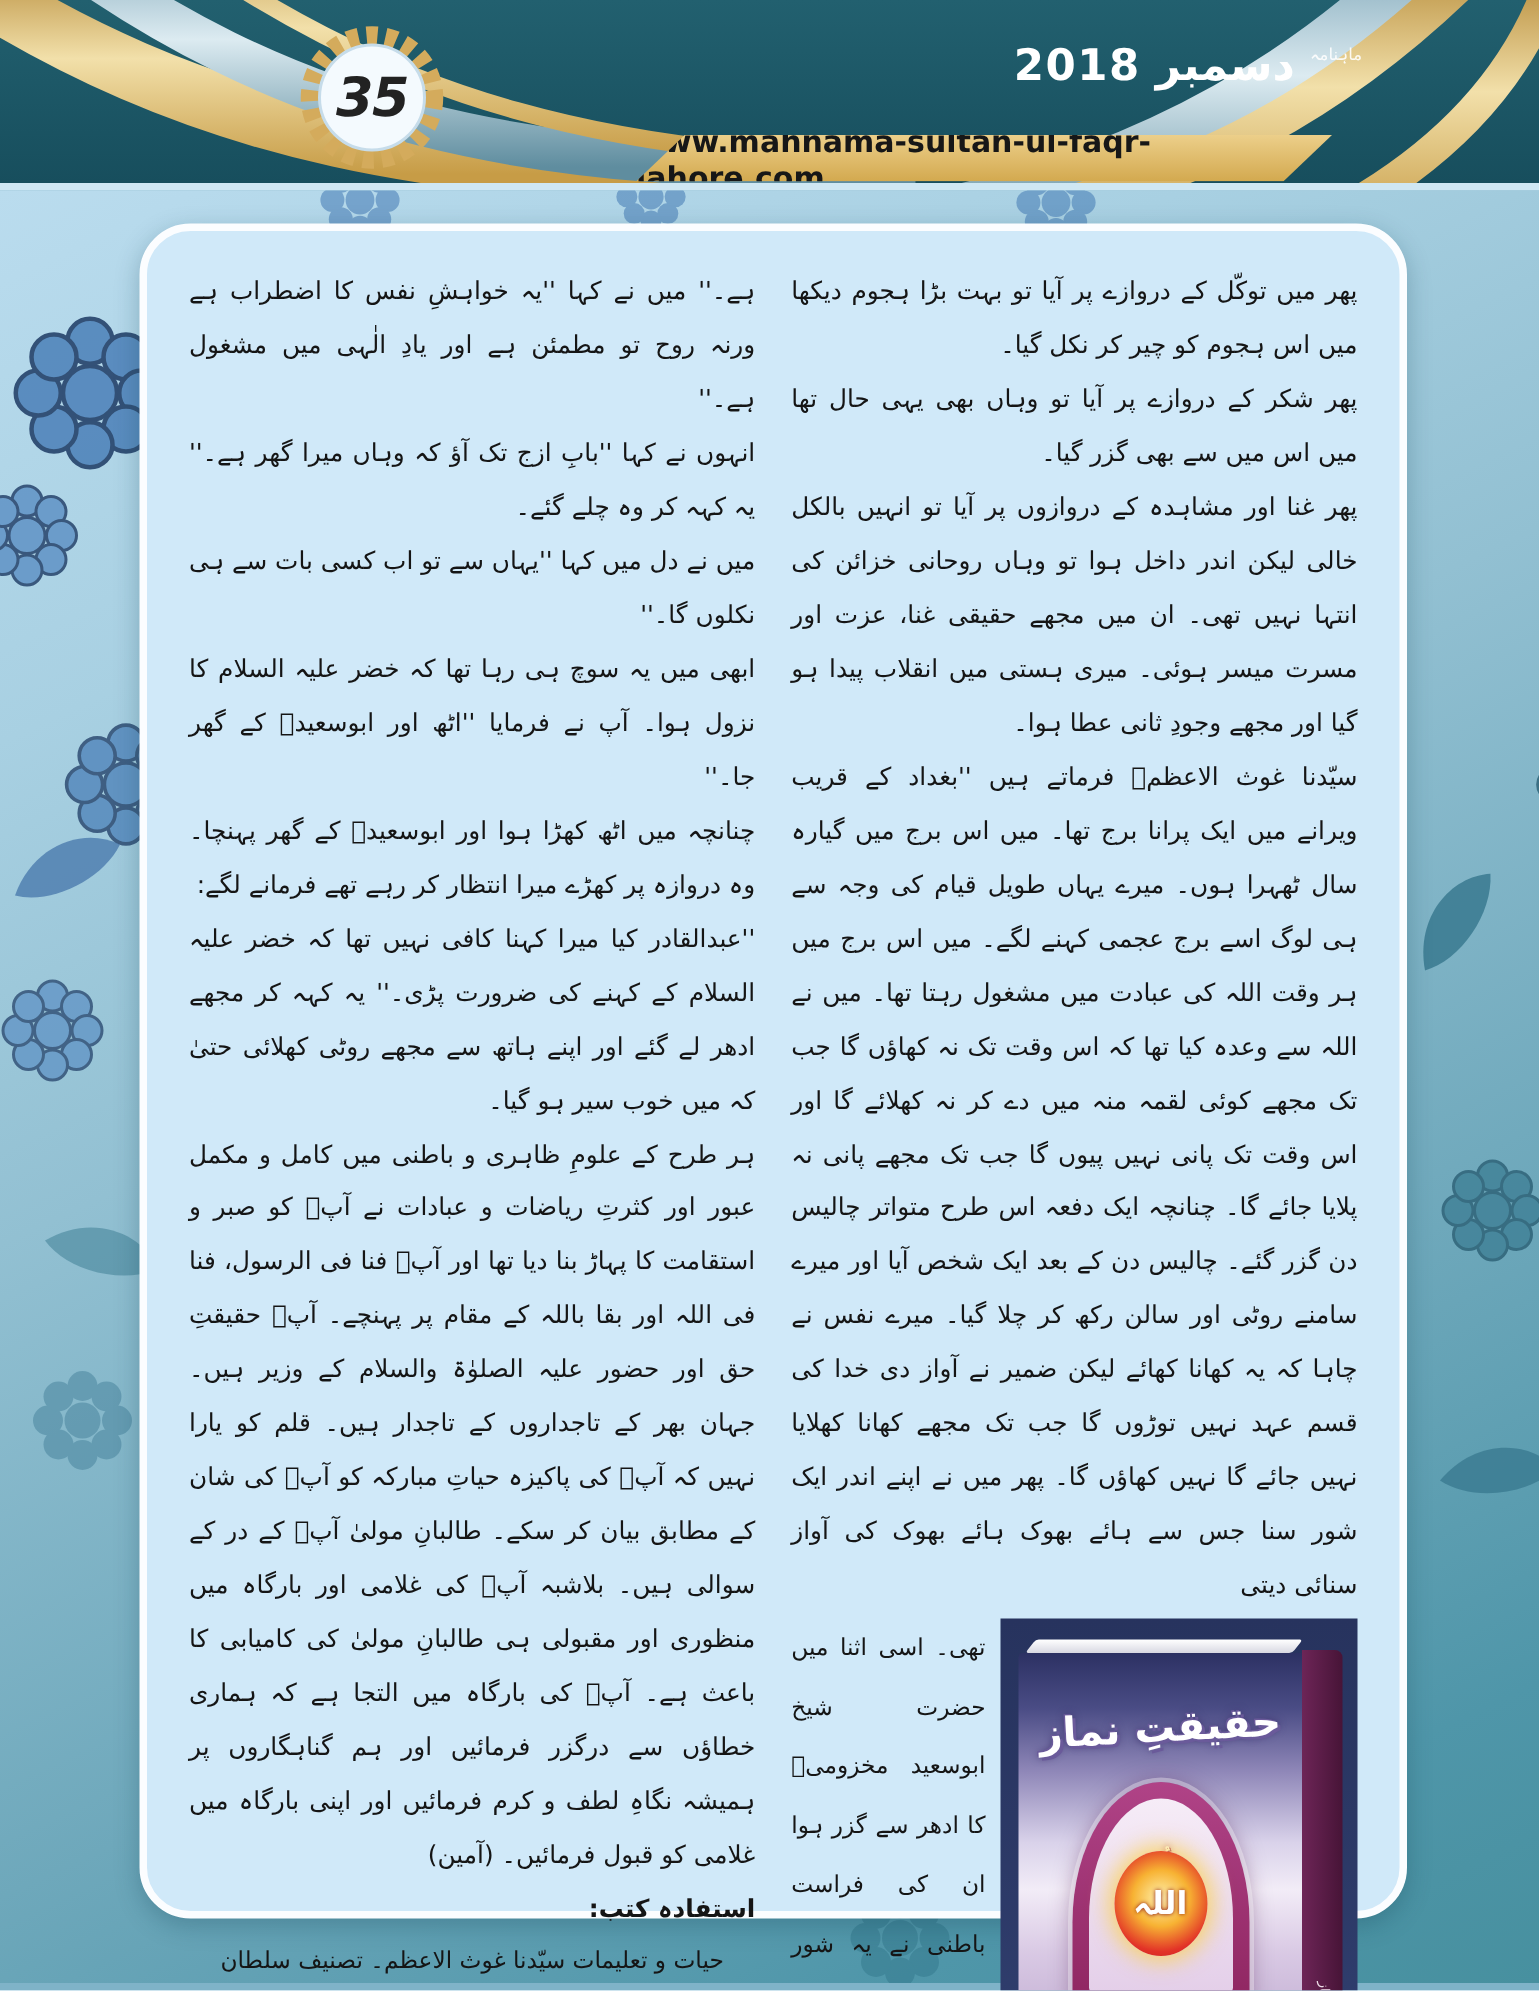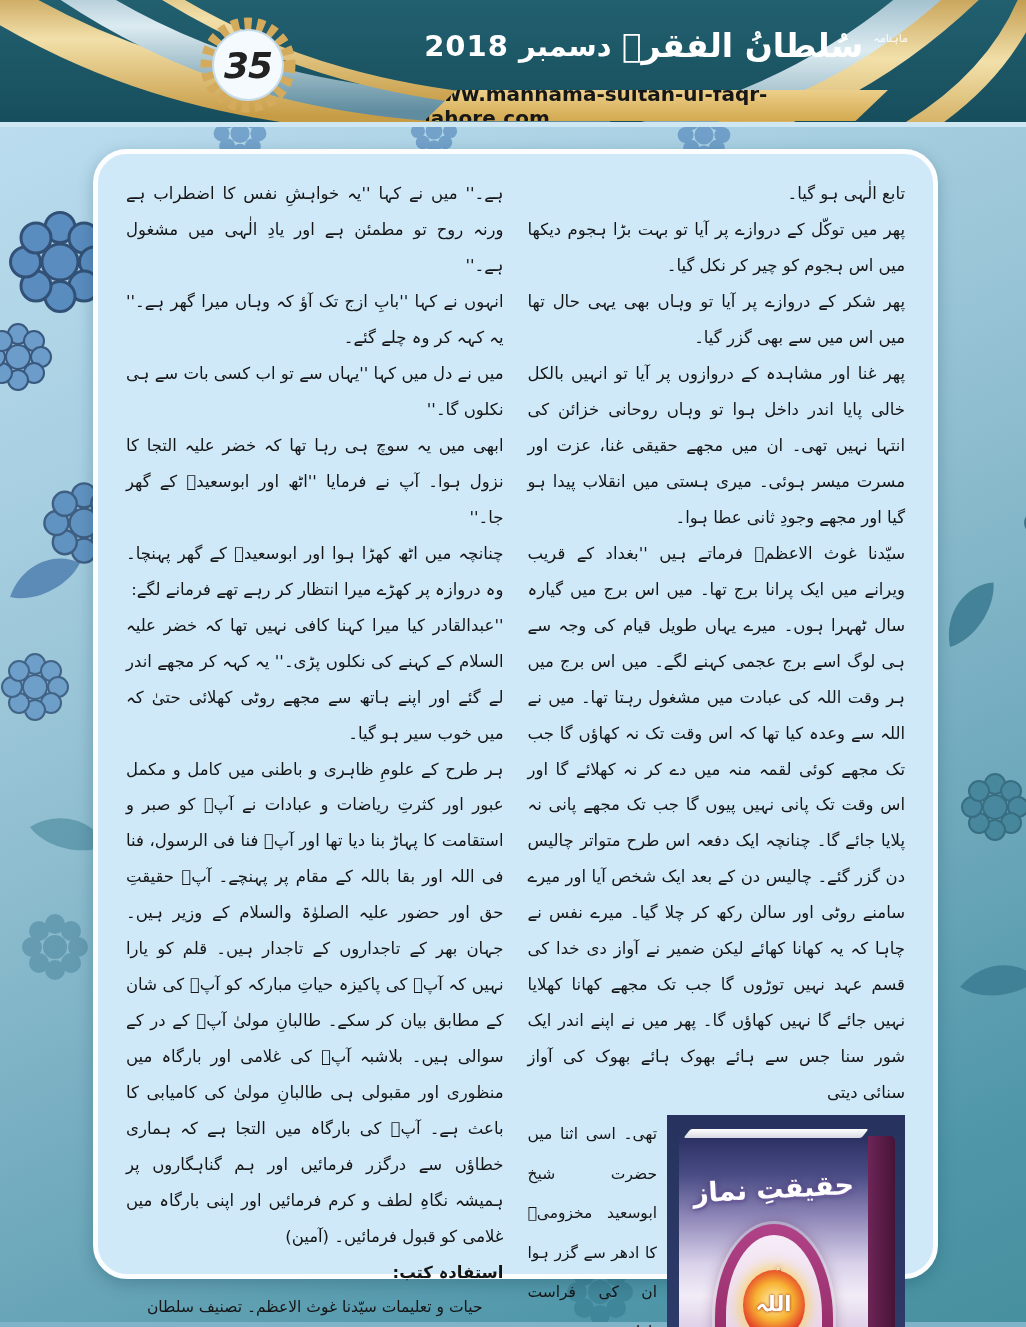--- a/index.html
+++ b/index.html
@@ -161,21 +161,20 @@
     <div class="badge">
       <svg viewBox="0 0 98 98">
         <circle cx="49" cy="49" r="39" fill="none" stroke="#d4ab5c" stroke-width="17" stroke-dasharray="7 5"></circle>
         <circle cx="49" cy="49" r="35" fill="#f4fafe" stroke="#c6dcea" stroke-width="2"></circle>
       </svg>
       <span class="num">35</span>
     </div>
 
     <div class="masthead-title">
       <span class="prefix">ماہنامہ</span>
-      <span class="main">سُلطانُ الفقرؓ</span>
       <span class="month">دسمبر</span>
       <span class="year">2018</span>
     </div>
 
     <div class="url-bar">
       <span>www.mahnama-sultan-ul-faqr-lahore.com</span>
     </div>
   </header>
 
   <main class="page-main">
@@ -218,24 +217,23 @@
       <use href="#leaf" x="120" y="1180" fill="#2f7488" opacity="0.55" transform="scale(1.6) rotate(-15 120 1180)"></use>
       <use href="#leaf" x="380" y="1190" fill="#2f7488" opacity="0.5" transform="scale(1.3) rotate(25 380 1190)"></use>
       <use href="#flower" x="600" y="1165" fill="#2f7488" opacity="0.45"></use>
       <use href="#leaf" x="800" y="1185" fill="#2f7488" opacity="0.55" transform="scale(1.5) rotate(-30 800 1185)"></use>
     </svg>
 
     <article class="content-card">
       <div class="columns">
 
         <section class="col">
-          <p>تابع الٰہی ہو گیا۔</p>
           <p>پھر میں توکّل کے دروازے پر آیا تو بہت بڑا ہجوم دیکھا میں اس ہجوم کو چیر کر نکل گیا۔</p>
           <p>پھر شکر کے دروازے پر آیا تو وہاں بھی یہی حال تھا میں اس میں سے بھی گزر گیا۔</p>
-          <p>پھر غنا اور مشاہدہ کے دروازوں پر آیا تو انہیں بالکل خالی پایا اندر داخل ہوا تو وہاں روحانی خزائن کی انتہا نہیں تھی۔ ان میں مجھے حقیقی غنا، عزت اور مسرت میسر ہوئی۔ میری ہستی میں انقلاب پیدا ہو گیا اور مجھے وجودِ ثانی عطا ہوا۔</p>
+          <p>پھر غنا اور مشاہدہ کے دروازوں پر آیا تو انہیں بالکل خالی لیکن اندر داخل ہوا تو وہاں روحانی خزائن کی انتہا نہیں تھی۔ ان میں مجھے حقیقی غنا، عزت اور مسرت میسر ہوئی۔ میری ہستی میں انقلاب پیدا ہو گیا اور مجھے وجودِ ثانی عطا ہوا۔</p>
           <p>سیّدنا غوث الاعظمؓ فرماتے ہیں ''بغداد کے قریب ویرانے میں ایک پرانا برج تھا۔ میں اس برج میں گیارہ سال ٹھہرا ہوں۔ میرے یہاں طویل قیام کی وجہ سے ہی لوگ اسے برج عجمی کہنے لگے۔ میں اس برج میں ہر وقت اللہ کی عبادت میں مشغول رہتا تھا۔ میں نے اللہ سے وعدہ کیا تھا کہ اس وقت تک نہ کھاؤں گا جب تک مجھے کوئی لقمہ منہ میں دے کر نہ کھلائے گا اور اس وقت تک پانی نہیں پیوں گا جب تک مجھے پانی نہ پلایا جائے گا۔ چنانچہ ایک دفعہ اس طرح متواتر چالیس دن گزر گئے۔ چالیس دن کے بعد ایک شخص آیا اور میرے سامنے روٹی اور سالن رکھ کر چلا گیا۔ میرے نفس نے چاہا کہ یہ کھانا کھائے لیکن ضمیر نے آواز دی خدا کی قسم عہد نہیں توڑوں گا جب تک مجھے کھانا کھلایا نہیں جائے گا نہیں کھاؤں گا۔ پھر میں نے اپنے اندر ایک شور سنا جس سے ہائے بھوک ہائے بھوک کی آواز سنائی دیتی</p>
 
           <div class="book-row">
             <figure class="book-frame">
               <div class="book">
                 <div class="book-top"></div>
                 <div class="book-spine">
                   <span class="spine-title">حقیقت نماز</span>
 
                 </div>
@@ -252,23 +250,23 @@
               </div>
             </figure>
             <p class="wrap-text">تھی۔ اسی اثنا میں حضرت شیخ ابوسعید مخزومیؒ کا ادھر سے گزر ہوا ان کی فراست باطنی نے یہ شور سنا تو میرے قریب تشریف لائے اور پوچھا ''اے عبدالقادر یہ کیسا شور</p>
           </div>
         </section>
 
         <section class="col">
           <p>ہے۔'' میں نے کہا ''یہ خواہشِ نفس کا اضطراب ہے ورنہ روح تو مطمئن ہے اور یادِ الٰہی میں مشغول ہے۔''</p>
           <p>انہوں نے کہا ''بابِ ازج تک آؤ کہ وہاں میرا گھر ہے۔'' یہ کہہ کر وہ چلے گئے۔</p>
           <p>میں نے دل میں کہا ''یہاں سے تو اب کسی بات سے ہی نکلوں گا۔''</p>
-          <p>ابھی میں یہ سوچ ہی رہا تھا کہ خضر علیہ التجا کا نزول ہوا۔ آپ نے فرمایا ''اٹھ اور ابوسعیدؒ کے گھر جا۔''</p>
+          <p>ابھی میں یہ سوچ ہی رہا تھا کہ خضر علیہ السلام کا نزول ہوا۔ آپ نے فرمایا ''اٹھ اور ابوسعیدؒ کے گھر جا۔''</p>
           <p>چنانچہ میں اٹھ کھڑا ہوا اور ابوسعیدؒ کے گھر پہنچا۔ وہ دروازہ پر کھڑے میرا انتظار کر رہے تھے فرمانے لگے:</p>
-          <p>''عبدالقادر کیا میرا کہنا کافی نہیں تھا کہ خضر علیہ السلام کے کہنے کی نکلوں پڑی۔'' یہ کہہ کر مجھے اندر لے گئے اور اپنے ہاتھ سے مجھے روٹی کھلائی حتیٰ کہ میں خوب سیر ہو گیا۔</p>
+          <p>''عبدالقادر کیا میرا کہنا کافی نہیں تھا کہ خضر علیہ السلام کے کہنے کی ضرورت پڑی۔'' یہ کہہ کر مجھے ادھر لے گئے اور اپنے ہاتھ سے مجھے روٹی کھلائی حتیٰ کہ میں خوب سیر ہو گیا۔</p>
           <p>ہر طرح کے علومِ ظاہری و باطنی میں کامل و مکمل عبور اور کثرتِ ریاضات و عبادات نے آپؓ کو صبر و استقامت کا پہاڑ بنا دیا تھا اور آپؓ فنا فی الرسول، فنا فی اللہ اور بقا باللہ کے مقام پر پہنچے۔ آپؓ حقیقتِ حق اور حضور علیہ الصلوٰۃ والسلام کے وزیر ہیں۔ جہان بھر کے تاجداروں کے تاجدار ہیں۔ قلم کو یارا نہیں کہ آپؓ کی پاکیزہ حیاتِ مبارکہ کو آپؓ کی شان کے مطابق بیان کر سکے۔ طالبانِ مولیٰ آپؓ کے در کے سوالی ہیں۔ بلاشبہ آپؓ کی غلامی اور بارگاہ میں منظوری اور مقبولی ہی طالبانِ مولیٰ کی کامیابی کا باعث ہے۔ آپؓ کی بارگاہ میں التجا ہے کہ ہماری خطاؤں سے درگزر فرمائیں اور ہم گناہگاروں پر ہمیشہ نگاہِ لطف و کرم فرمائیں اور اپنی بارگاہ میں غلامی کو قبول فرمائیں۔ (آمین)</p>
           <p class="ref-heading">استفادہ کتب:</p>
           <p class="reference">حیات و تعلیمات سیّدنا غوث الاعظم۔ تصنیف سلطان العاشقین حضرت سخی سلطان محمد نجیب الرحمٰن مدظلہ الاقدس</p>
 
         </section>
 
       </div>
     </article>
   </main>
 </div>

